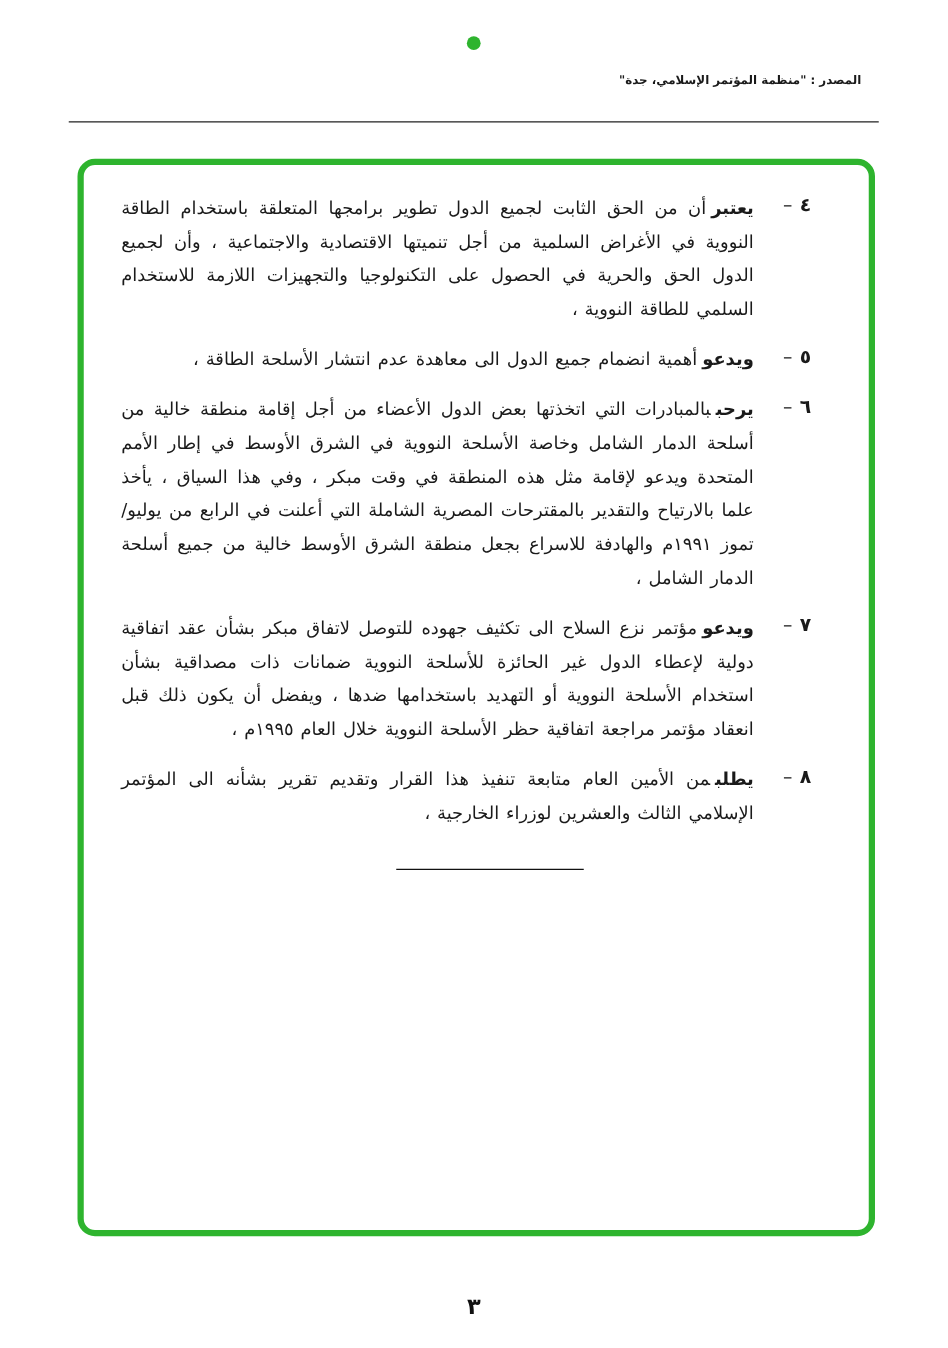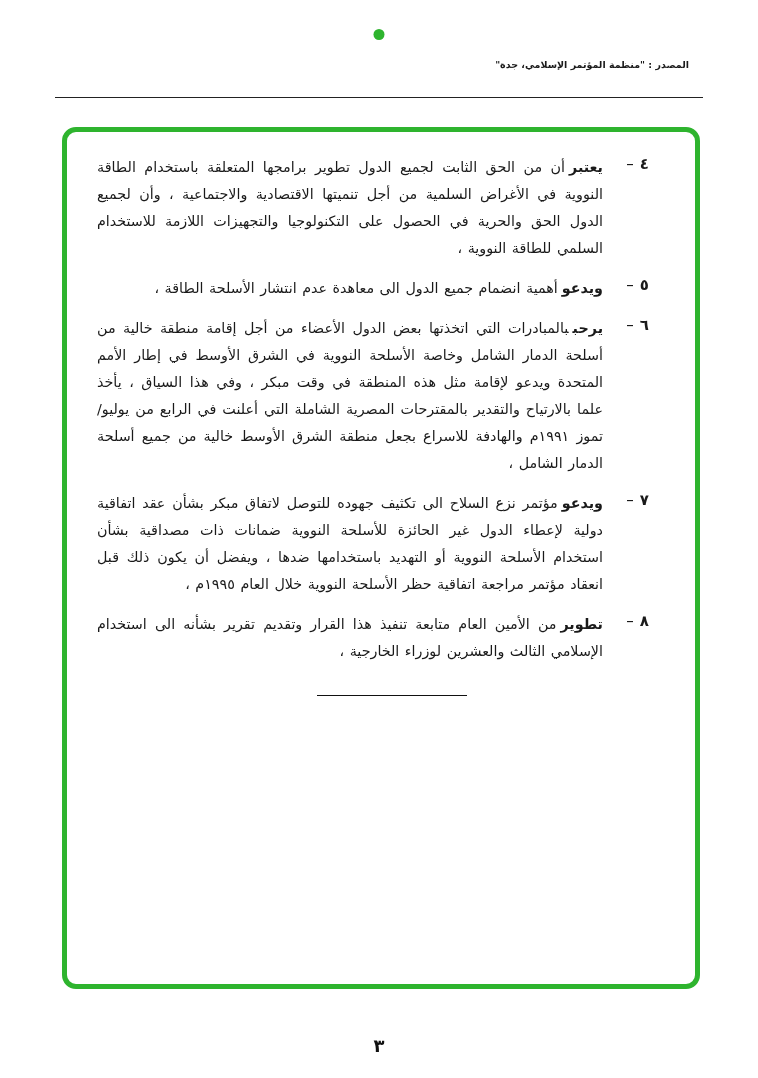--- a/index.html
+++ b/index.html
@@ -133,21 +133,21 @@
       <div class="txt-cell"><span class="lead">يرحب</span><span>بالمبادرات التي اتخذتها بعض الدول الأعضاء من أجل إقامة منطقة خالية من أسلحة الدمار الشامل وخاصة الأسلحة النووية في الشرق الأوسط في إطار الأمم المتحدة ويدعو لإقامة مثل هذه المنطقة في وقت مبكر ، وفي هذا السياق ، يأخذ علما بالارتياح والتقدير بالمقترحات المصرية الشاملة التي أعلنت في الرابع من يوليو/ تموز ١٩٩١م والهادفة للاسراع بجعل منطقة الشرق الأوسط خالية من جميع أسلحة الدمار الشامل ،</span></div>
     </div>
 
     <div class="item">
       <div class="num-cell"><span>٧</span><span class="dash">–</span></div>
       <div class="txt-cell"><span class="lead">ويدعو</span><span>مؤتمر نزع السلاح الى تكثيف جهوده للتوصل لاتفاق مبكر بشأن عقد اتفاقية دولية لإعطاء الدول غير الحائزة للأسلحة النووية ضمانات ذات مصداقية بشأن استخدام الأسلحة النووية أو التهديد باستخدامها ضدها ، ويفضل أن يكون ذلك قبل انعقاد مؤتمر مراجعة اتفاقية حظر الأسلحة النووية خلال العام ١٩٩٥م ،</span></div>
     </div>
 
     <div class="item">
       <div class="num-cell"><span>٨</span><span class="dash">–</span></div>
-      <div class="txt-cell"><span class="lead">تطوير</span><span>من الأمين العام متابعة تنفيذ هذا القرار وتقديم تقرير بشأنه الى استخدام الإسلامي الثالث والعشرين لوزراء الخارجية ،</span></div>
+      <div class="txt-cell"><span class="lead">يطلب</span><span>من الأمين العام متابعة تنفيذ هذا القرار وتقديم تقرير بشأنه الى المؤتمر الإسلامي الثالث والعشرين لوزراء الخارجية ،</span></div>
     </div>
 
     <div class="signature-divider"></div>
 
   </div>
 </div>
 
 <div class="page-number">٣</div>
 
 </body></html>

